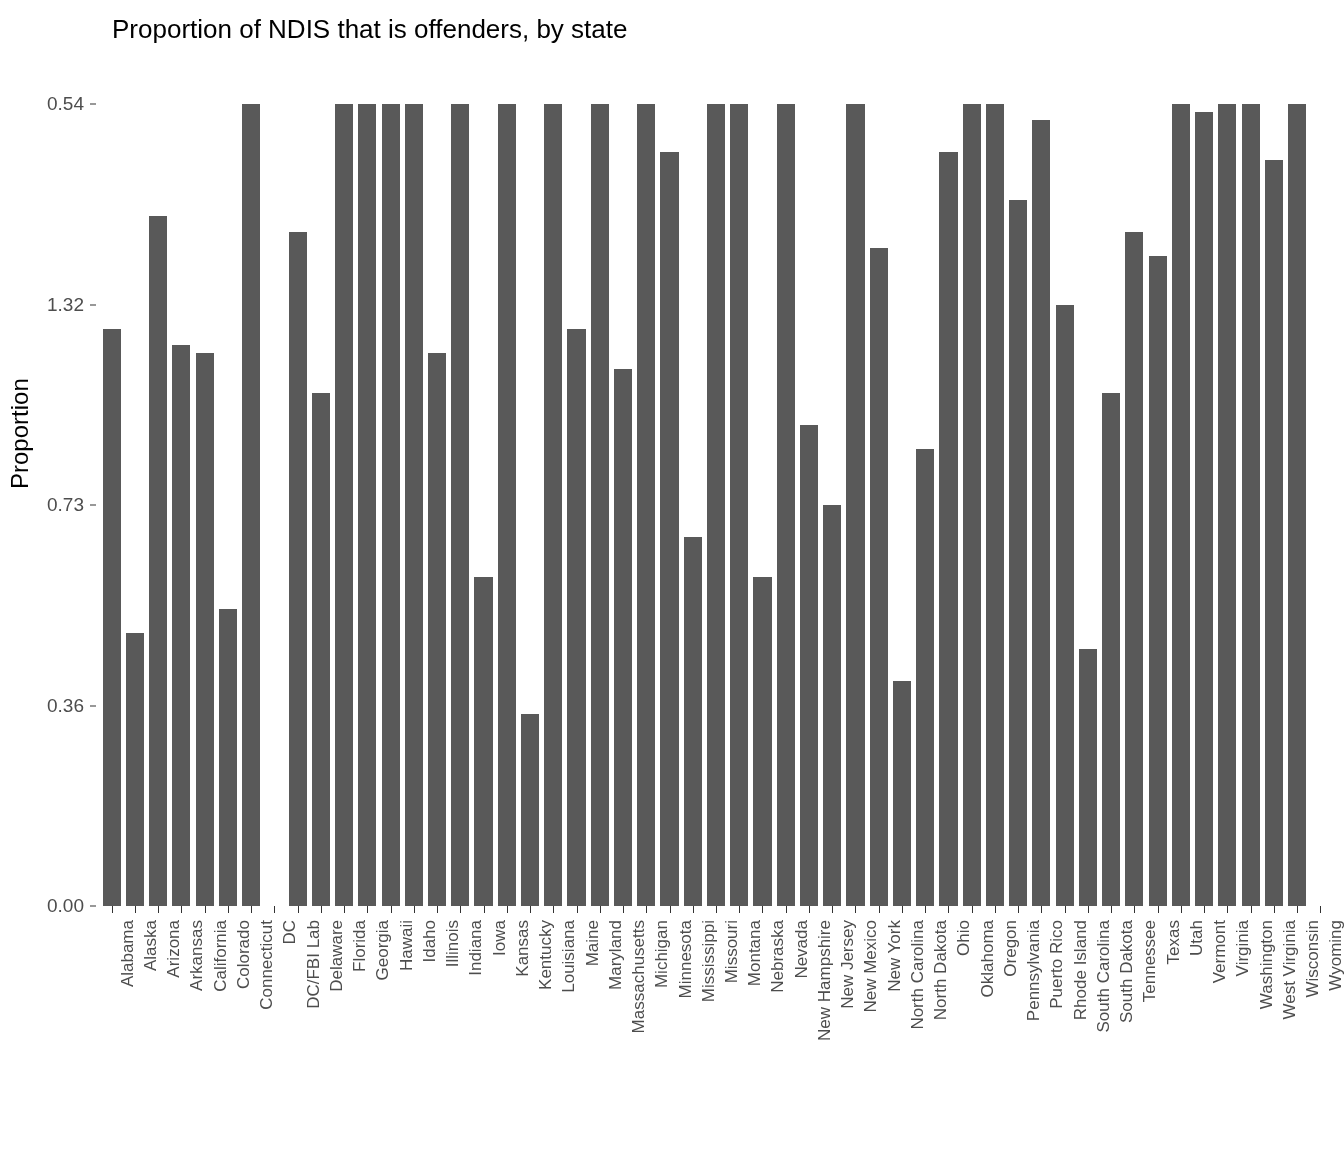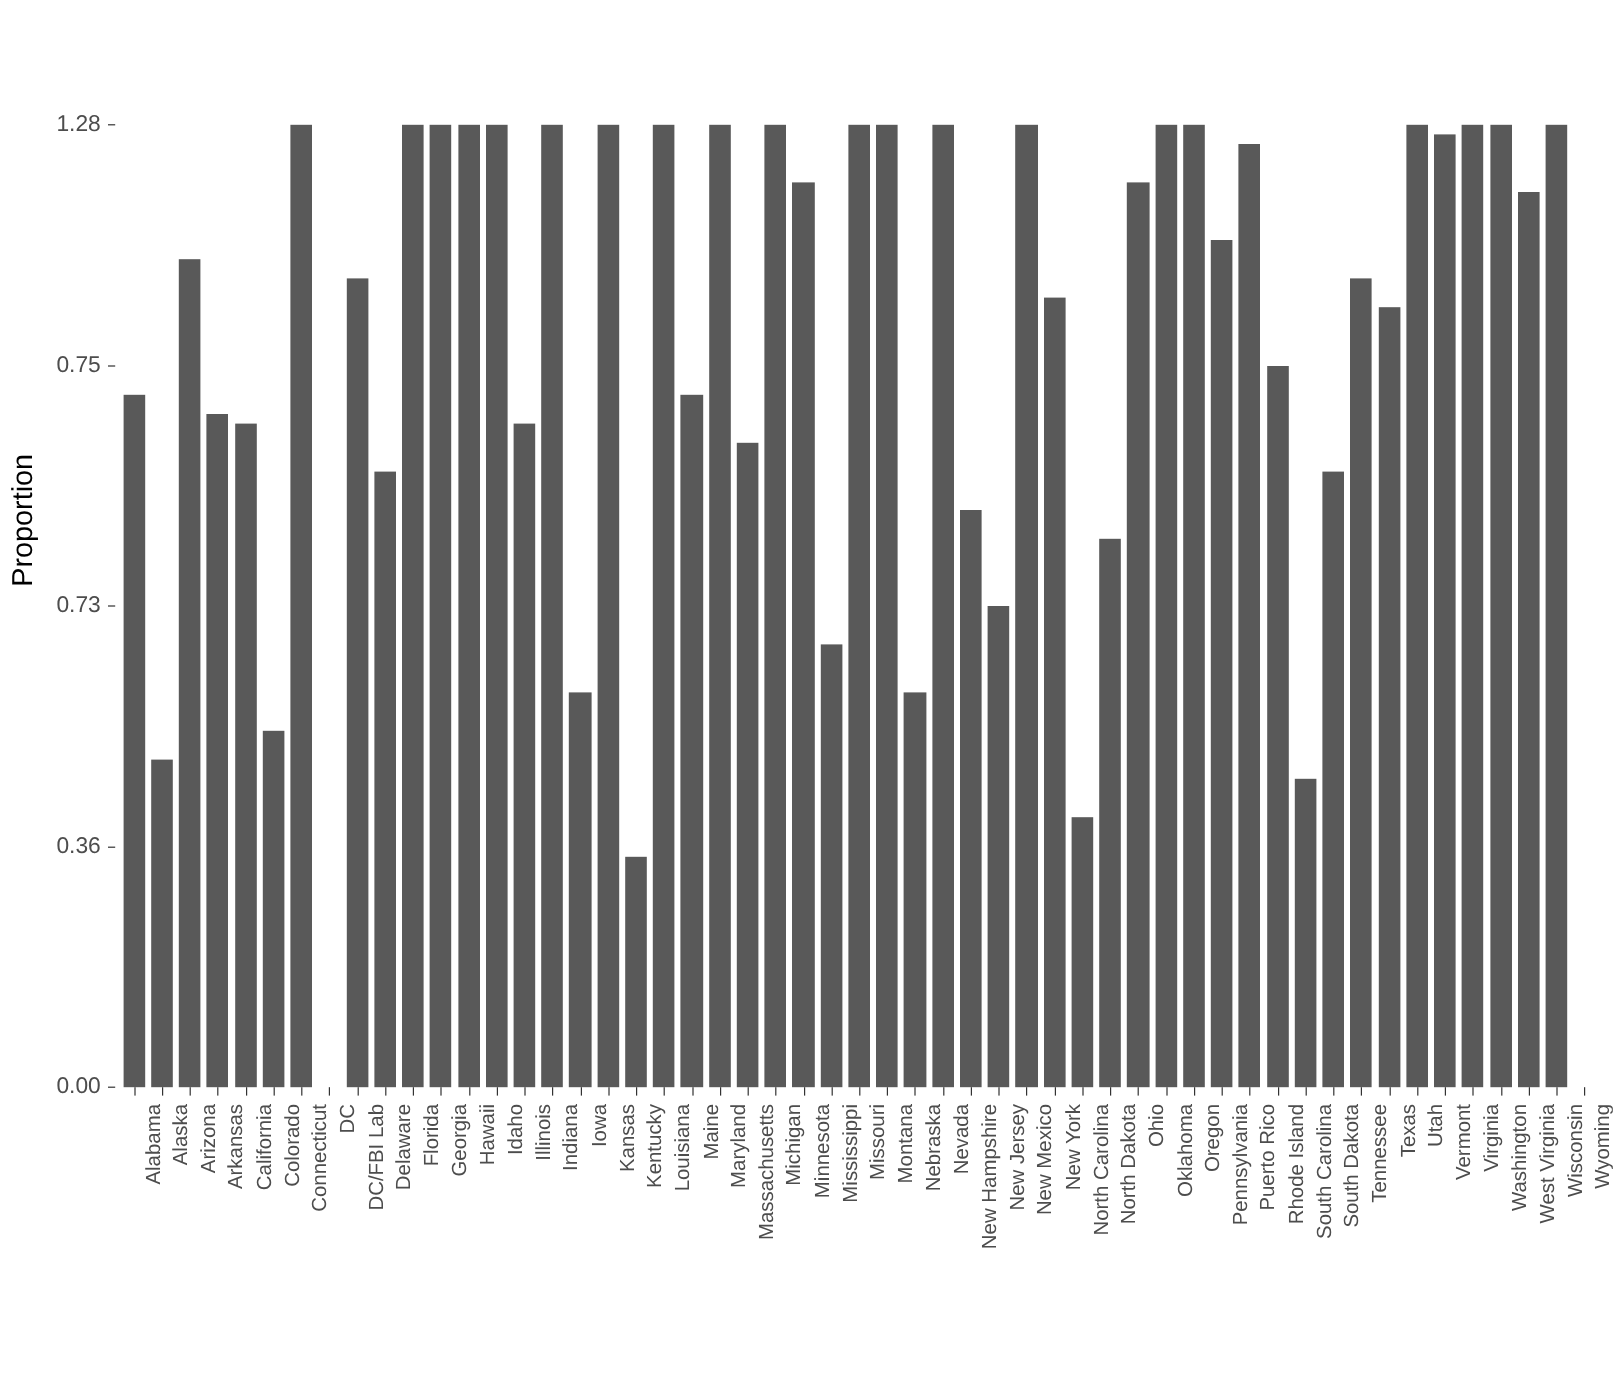--- a/index.html
+++ b/index.html
@@ -117,31 +117,32 @@
     font-size: 24px;
     font-weight: bold;
     color: #000000;
   }
 </style>
 </head>
 <body>
 
 <div id="chart-root">
 
+  <div id="chart-title">Proportion of NDIS that is offenders, by state</div>
 
   <div id="y-axis-labels">
       <div class="y-tick-label" style="top: 834px;">0.00</div>
       <div class="y-tick-mark" style="top: 834px;"></div>
       <div class="y-tick-label" style="top: 633.519px;">0.36</div>
       <div class="y-tick-mark" style="top: 633.519px;"></div>
       <div class="y-tick-label" style="top: 433.038px;">0.73</div>
       <div class="y-tick-mark" style="top: 433.038px;"></div>
-      <div class="y-tick-label" style="top: 232.558px;">0.75</div>
+      <div class="y-tick-label" style="top: 232.558px;">1.32</div>
       <div class="y-tick-mark" style="top: 232.558px;"></div>
-      <div class="y-tick-label" style="top: 32.0769px;">1.28</div>
+      <div class="y-tick-label" style="top: 32.0769px;">0.54</div>
       <div class="y-tick-mark" style="top: 32.0769px;"></div>
     </div>
 
   <div id="y-axis-title">Proportion</div>
 
   <div id="plot-area">
     <div id="plot-bg"></div>
     <div id="bars-layer">
         <div class="bar" title="Alabama: 0.72" style="left: 2.55698px; width: 18.1313px; height: 577.385px; background: rgb(89, 89, 89);"></div>
         <div class="bar" title="Alaska: 0.34" style="left: 25.8023px; width: 18.1313px; height: 272.654px; background: rgb(89, 89, 89);"></div>

